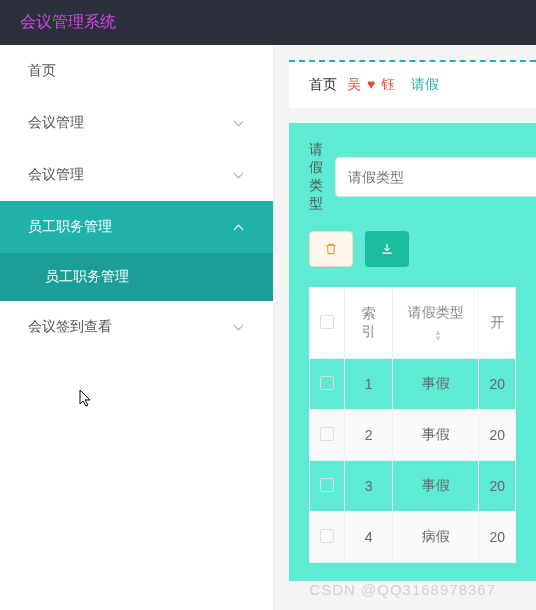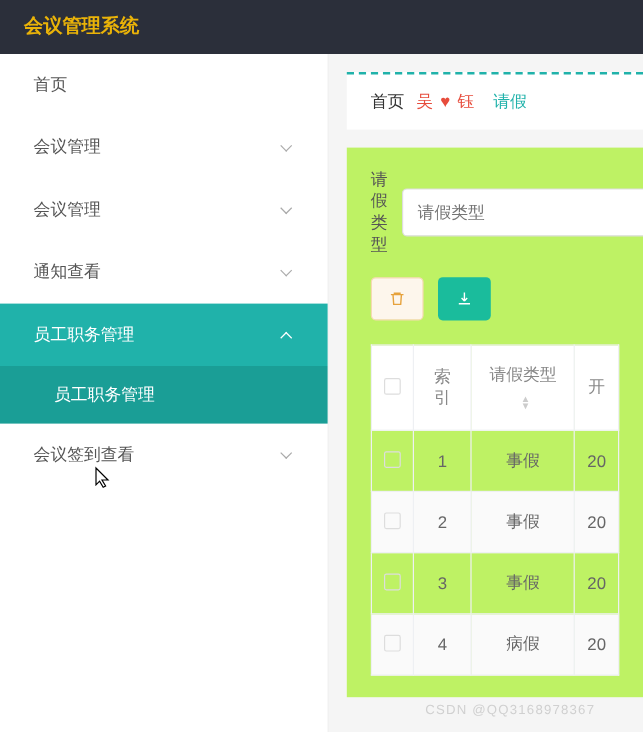--- a/index.html
+++ b/index.html
@@ -1,71 +1,67 @@
 <!DOCTYPE html>
 <html><head>
   <meta charset="utf-8">
   <style>
     * { margin: 0; padding: 0; box-sizing: border-box; }
     body { font-family: "Microsoft YaHei", Arial, sans-serif; background: #f5f5f5; width: 536px; height: 610px; overflow: hidden; position: relative; }
-    .header { background: #2b2f3a; color: #eab308; height: 45px; display: flex; align-items: center; padding: 0 20px; font-size: 16px; font-weight: bold; }
+    .header { background: #2b2f3a; color: #d946ef; height: 45px; display: flex; align-items: center; padding: 0 20px; font-size: 16px; font-weight: normal; }
     .layout { display: flex; height: 565px; justify-content: space-between; }
     .sidebar { width: 274px; background: #fff; border-right: 1px solid #eee; }
     .sidebar-item { height: 52px; display: flex; align-items: center; justify-content: space-between; padding: 0 28px; color: #555; font-size: 14px; cursor: pointer; }
     .sidebar-item.active-group { background: #20b2aa; color: #fff; }
     .sidebar-sub { height: 48px; display: flex; align-items: center; padding-left: 45px; background: #1a9e96; color: #fff; font-size: 14px; cursor: pointer; position: relative; }
     .chevron { width: 10px; height: 10px; display: inline-block; }
     .chevron::before { content: ""; display: block; width: 6px; height: 6px; border-right: 1px solid #aaa; border-bottom: 1px solid #aaa; transform: rotate(45deg); }
     .chevron.up::before { transform: rotate(-135deg); margin-top: 4px; border-color: #fff; }
     .active-group .chevron::before { border-color: #fff; }
     .main { flex: 1; background: #f5f5f5; padding: 15px 0 16px 15px; overflow: hidden; }
     .breadcrumb-card { background: #fff; border-top: 2px dashed #20b2aa; padding: 14px 20px; font-size: 14px; color: #666; margin-bottom: 15px; }
     .breadcrumb-card .bc-home { color: #333; }
     .breadcrumb-card .bc-user { color: #e74c3c; margin: 0 6px; }
     .breadcrumb-card .bc-heart { color: #e74c3c; }
     .breadcrumb-card .bc-page { color: #20b2aa; margin-left: 6px; }
-    .content-card { background: #bef264; padding: 18px 20px; }
+    .content-card { background: #5eead4; padding: 18px 20px; }
     .filter-row { display: flex; align-items: center; margin-bottom: 18px; }
     .filter-label { font-size: 14px; color: #555; margin-right: 12px; }
     .filter-input { flex: 1; height: 40px; border: 1px solid #ddd; border-radius: 4px; padding: 0 12px; font-size: 14px; color: #999; }
     .btn-row { display: flex; gap: 12px; margin-bottom: 20px; }
     .btn { height: 36px; min-width: 44px; border: none; border-radius: 4px; display: flex; align-items: center; justify-content: center; cursor: pointer; font-size: 14px; }
     .btn-delete { background: #fdf6ec; border: 1px solid #f5dab1; color: #e6a23c; }
     .btn-download { background: #1abc9c; color: #fff; padding: 0 14px; }
     .table { width: 100%; border-collapse: collapse; }
     .table th, .table td { border: 1px solid #eef0f3; padding: 16px 10px; text-align: center; font-size: 14px; color: #666; font-weight: normal; }
     .table th { background: #fff; color: #888; }
     .table tbody tr:nth-child(even) { background: #fafafa; }
     .checkbox { width: 14px; height: 14px; border: 1px solid #ddd; border-radius: 2px; display: inline-block; }
     .sort-arrows { display: inline-flex; flex-direction: column; margin-left: 4px; line-height: 6px; font-size: 8px; color: #ccc; }
     .cursor-img { position: absolute; left: 78px; top: 388px; font-size: 16px; color: #fff; pointer-events: none; }
-    .watermark { position: absolute; bottom: 12px; right: 40px; color: #d0d0d0; font-size: 11px; letter-spacing: 1px; pointer-events: none; }
+    .watermark { position: absolute; bottom: 12px; right: 40px; color: #d0d0d0; font-size: 15px; letter-spacing: 1px; pointer-events: none; }
   </style>
 </head>
 <body>
 
 <div class="header">
   <span>会议管理系统</span>
 </div>
 
 <div class="layout">
   <div class="sidebar">
     <div class="sidebar-item">
       <span>首页</span>
     </div>
     <div class="sidebar-item">
       <span>会议管理</span>
       <span class="chevron"></span>
     </div>
     <div class="sidebar-item">
       <span>会议管理</span>
-      <span class="chevron"></span>
-    </div>
-    <div class="sidebar-item">
-      <span>通知查看</span>
       <span class="chevron"></span>
     </div>
     <div class="sidebar-item active-group">
       <span>员工职务管理</span>
       <span class="chevron up"></span>
     </div>
     <div class="sidebar-sub">
       <span>员工职务管理</span>
     </div>
     <div class="sidebar-item">

